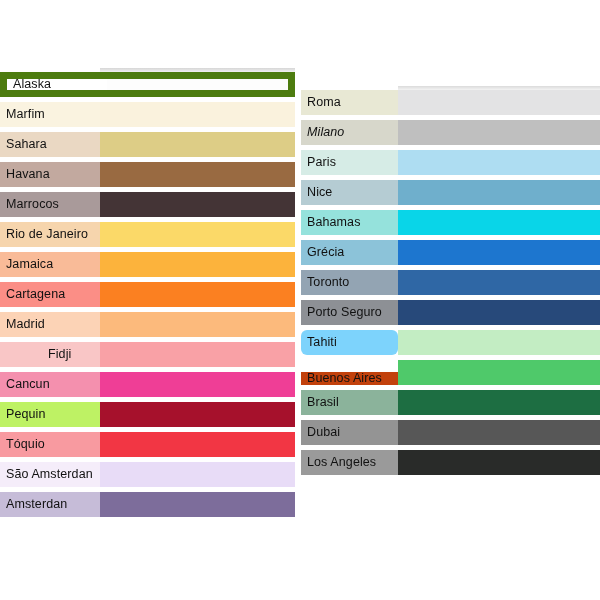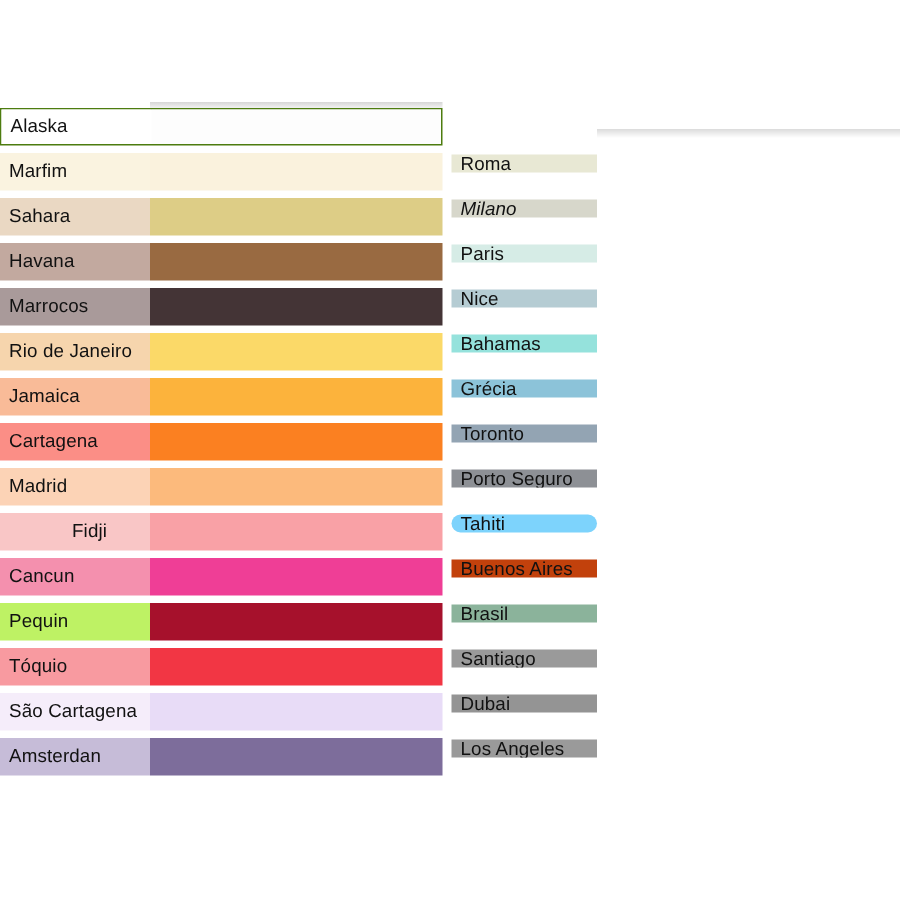--- a/index.html
+++ b/index.html
@@ -44,21 +44,21 @@
   .color-row {
     position: relative;
     display: flex;
     align-items: stretch;
     height: 25px;
     margin-bottom: 5px;
     box-sizing: border-box;
   }
 
   #column-left .color-row { height: 25px; margin-bottom: 5px; }
-  #column-right .color-row { height: 25px; margin-bottom: 5px; align-items: flex-end; }
+  #column-right .color-row { height: 25px; margin-bottom: 5px; }
 
   .row-label {
     box-sizing: border-box;
     display: flex;
     align-items: center;
     flex: 0 0 auto;
     padding-left: 6px;
     font-size: 12.5px;
     line-height: 1;
     color: #111111;
@@ -70,21 +70,21 @@
   #column-left .row-label { width: 100px; }
   #column-right .row-label { width: 97px; }
 
   .row-swatch {
     flex: 1 1 auto;
     box-sizing: border-box;
   }
 
   
   .color-row.is-selected {
-    border: 1px solid #4d7c0f;
+    border: 7px solid #4d7c0f;
     height: 27px;
     margin-bottom: 3px;
   }
   .color-row.is-selected .row-label { width: 99px; }
 
   
   .board-shadow {
     position: absolute;
     pointer-events: none;
   }
@@ -158,21 +158,21 @@
       </div>
       <div class="color-row">
         <div class="row-label" style="background: #bef264;">Pequin</div>
         <div class="row-swatch" style="background: rgb(166, 17, 44);"></div>
       </div>
       <div class="color-row">
         <div class="row-label" style="background: rgb(248, 154, 160);">Tóquio</div>
         <div class="row-swatch" style="background: rgb(242, 54, 68);"></div>
       </div>
       <div class="color-row">
-        <div class="row-label" style="background: rgb(245, 237, 250);">São Cartagena</div>
+        <div class="row-label" style="background: rgb(245, 237, 250);">São Amsterdan</div>
         <div class="row-swatch" style="background: rgb(232, 220, 247);"></div>
       </div>
       <div class="color-row">
         <div class="row-label" style="background: rgb(198, 188, 216);">Amsterdan</div>
         <div class="row-swatch" style="background: rgb(125, 109, 155);"></div>
       </div>
     </div>
   <div class="palette-column" id="column-right">
       <div class="color-row">
         <div class="row-label" style="background: rgb(232, 232, 212);">Roma</div>
@@ -212,24 +212,20 @@
       </div>
       <div class="color-row">
         <div class="row-label" style="background: #c2410c; margin-top: 12px;">Buenos Aires</div>
         <div class="row-swatch" style="background: rgb(79, 201, 106);"></div>
       </div>
       <div class="color-row">
         <div class="row-label" style="background: rgb(139, 179, 155);">Brasil</div>
         <div class="row-swatch" style="background: rgb(29, 110, 66);"></div>
       </div>
       <div class="color-row">
-        <div class="row-label" style="background: rgb(154, 154, 154);">Santiago</div>
-        <div class="row-swatch" style="background: rgb(67, 76, 52);"></div>
-      </div>
-      <div class="color-row">
         <div class="row-label" style="background: rgb(148, 148, 148);">Dubai</div>
         <div class="row-swatch" style="background: rgb(87, 87, 87);"></div>
       </div>
       <div class="color-row">
         <div class="row-label" style="background: rgb(154, 154, 154);">Los Angeles</div>
         <div class="row-swatch" style="background: rgb(41, 43, 41);"></div>
       </div>
     </div>
 
 </div>

